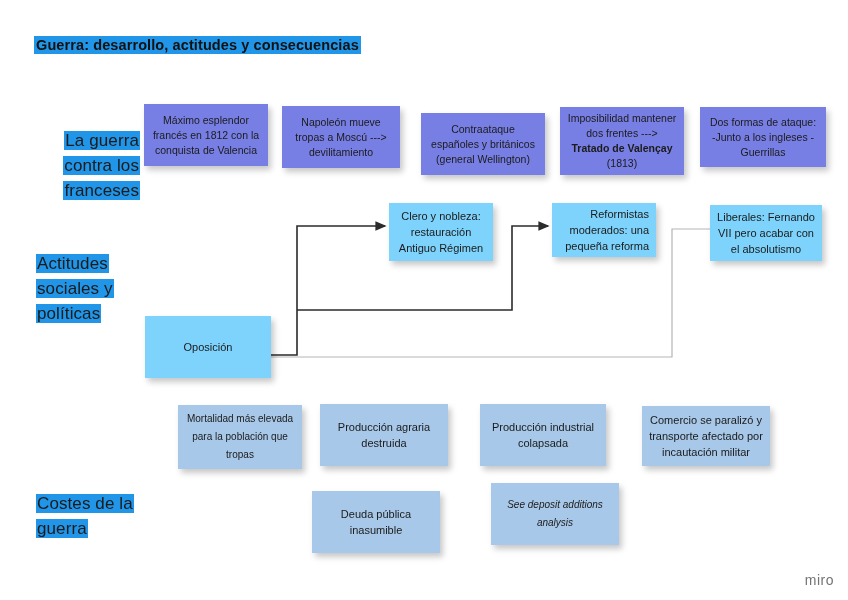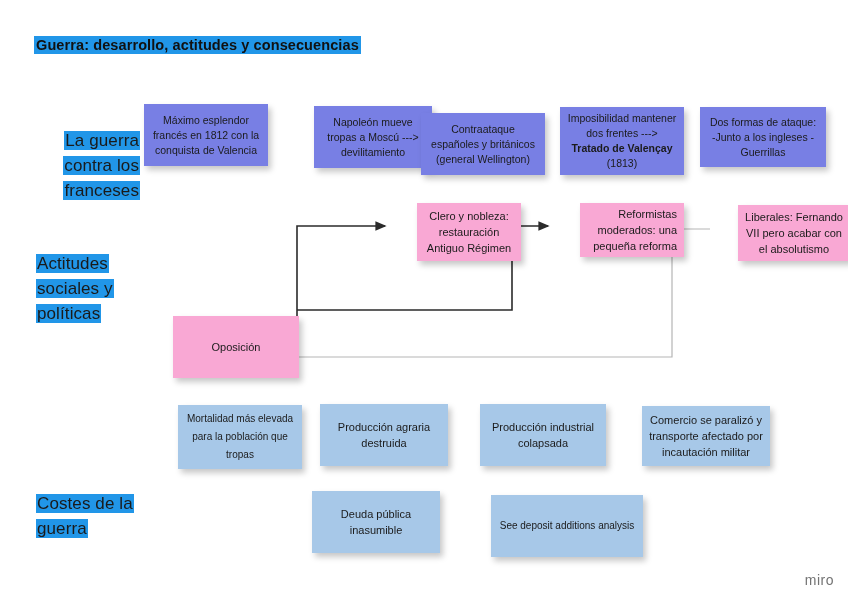--- a/index.html
+++ b/index.html
@@ -52,21 +52,21 @@
     align-items: center;
     justify-content: center;
     text-align: center;
     padding: 4px 7px;
     color: #1b1b1b;
     box-shadow: 3px 4px 6px rgba(0,0,0,.22);
     overflow: hidden;
   }
   .card .txt { width: 100%; }
   .card.purple { background: #787fe4; font-size: 10.5px; line-height: 15px; }
-  .card.cyan   { background: #f9a8d4; font-size: 11px;   line-height: 16px; margin-left: 28px; }
+  .card.cyan   { background: #7dd3fc; font-size: 11px;   line-height: 16px; }
   .card.lblue  { background: #a7c8e8; font-size: 11px;   line-height: 16px; }
   .card.cyan.big { font-size: 13px; line-height: 19px; }
   .card.lblue.big { font-size: 10px; line-height: 18px; margin-left: 11px; }
   .card b { font-weight: bold; }
 
   
   .conn { position: absolute; left: 0; top: 0; width: 848px; height: 600px; pointer-events: none; }
 
   
   .watermark {
@@ -113,21 +113,21 @@
 
     <path d="M297,310 L512,310 L512,226 L548,226" fill="none" stroke="#2b2b2b" stroke-width="1.6" marker-end="url(#arrowDark)"></path>
 
     <path d="M271,357 L672,357 L672,229 L710,229" fill="none" stroke="#b5b5b5" stroke-width="1.2"></path>
   </svg>
 
   <div class="card purple" style="left:144px; top:104px; width:124px; height:62px;">
     <span class="txt">Máximo esplendor francés en 1812 con la conquista de Valencia</span>
   </div>
 
-  <div class="card purple" style="left:282px; top:106px; width:118px; height:62px;margin-left:32px;">
+  <div class="card purple" style="left:282px; top:106px; width:118px; height:62px;">
     <span class="txt">Napoleón mueve tropas a Moscú ---&gt; devilitamiento</span>
   </div>
 
   <div class="card purple" style="left:421px; top:113px; width:124px; height:62px;">
     <span class="txt">Contraataque españoles y británicos (general Wellington)</span>
   </div>
 
   <div class="card purple" style="left:560px; top:107px; width:124px; height:68px;">
     <span class="txt"><span>Imposibilidad mantener dos frentes ---&gt; </span><b>Tratado de Valençay</b><span> (1813)</span></span>
   </div>
@@ -166,19 +166,19 @@
   </div>
 
   <div class="card lblue" style="left:642px; top:406px; width:128px; height:60px;">
     <span class="txt">Comercio se paralizó y transporte afectado por incautación militar</span>
   </div>
 
   <div class="card lblue" style="left:312px; top:491px; width:128px; height:62px;">
     <span class="txt">Deuda pública inasumible</span>
   </div>
 
-  <div class="card lblue big" style="left:480px; top:495px; width:152px; height:62px;">
+  <div class="card lblue big" style="left:480px; top:483px; width:128px; height:62px;font-style:italic;">
     <span class="txt">See deposit additions analysis</span>
   </div>
 
   <div class="watermark">miro</div>
 
 </div>
 
 </body></html>

